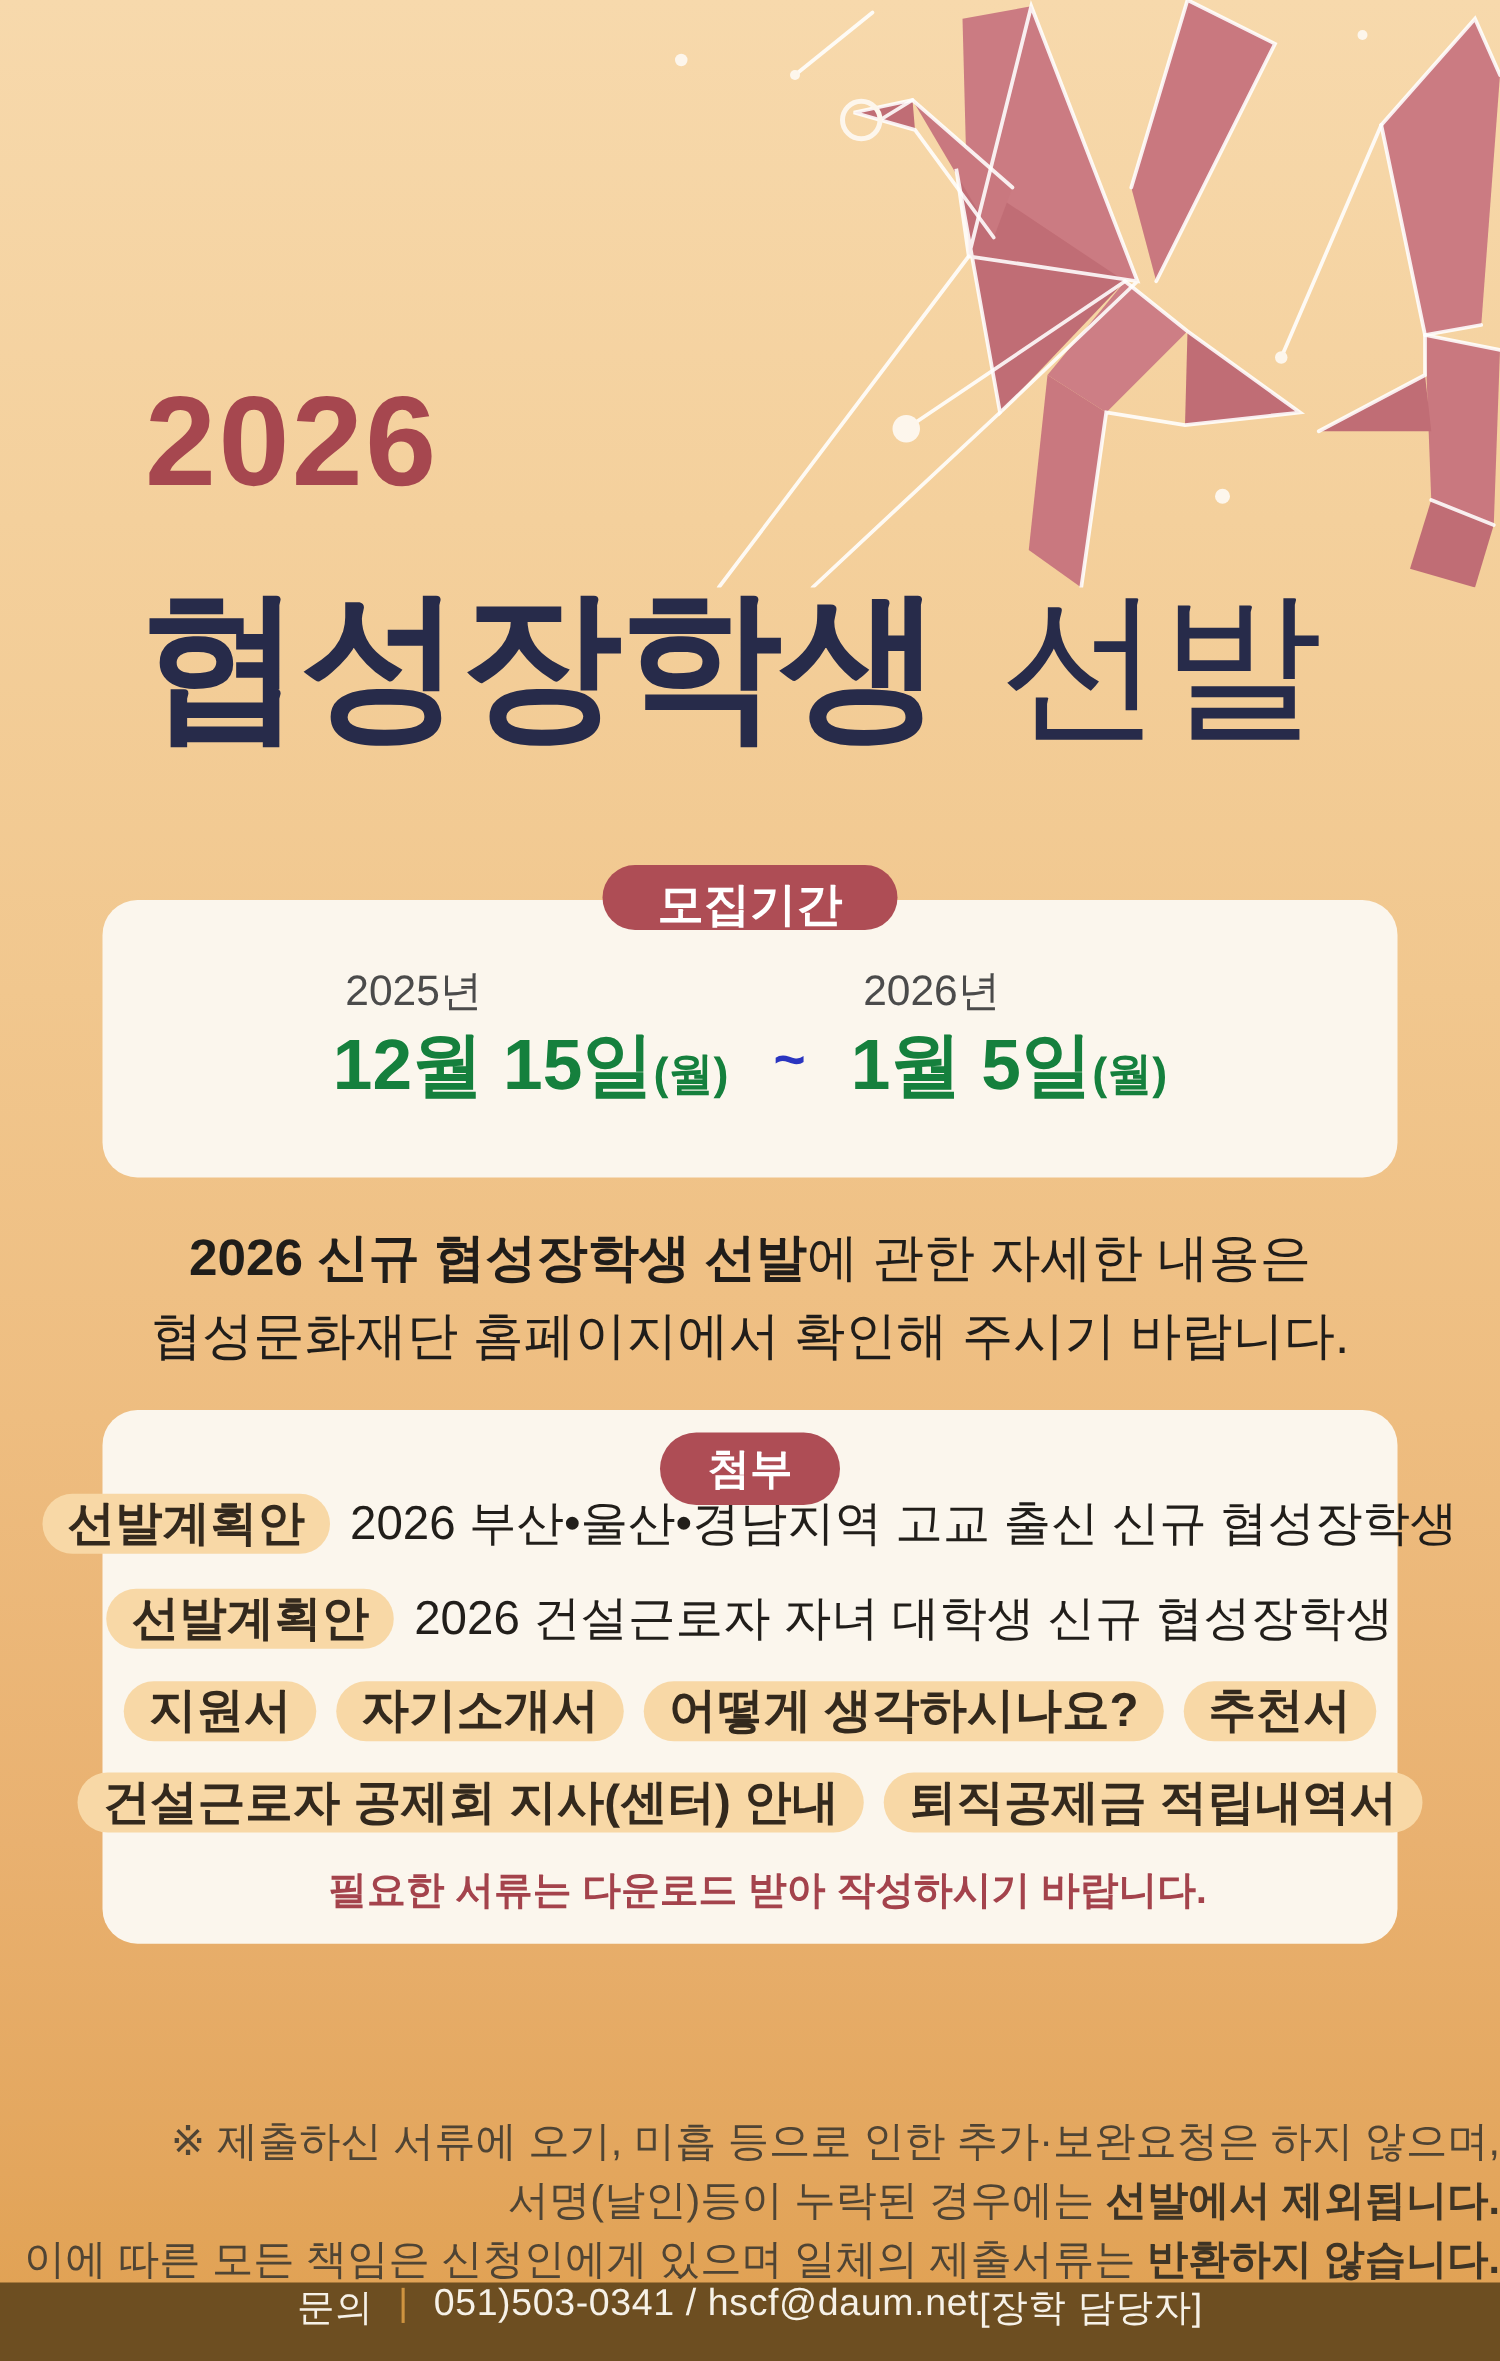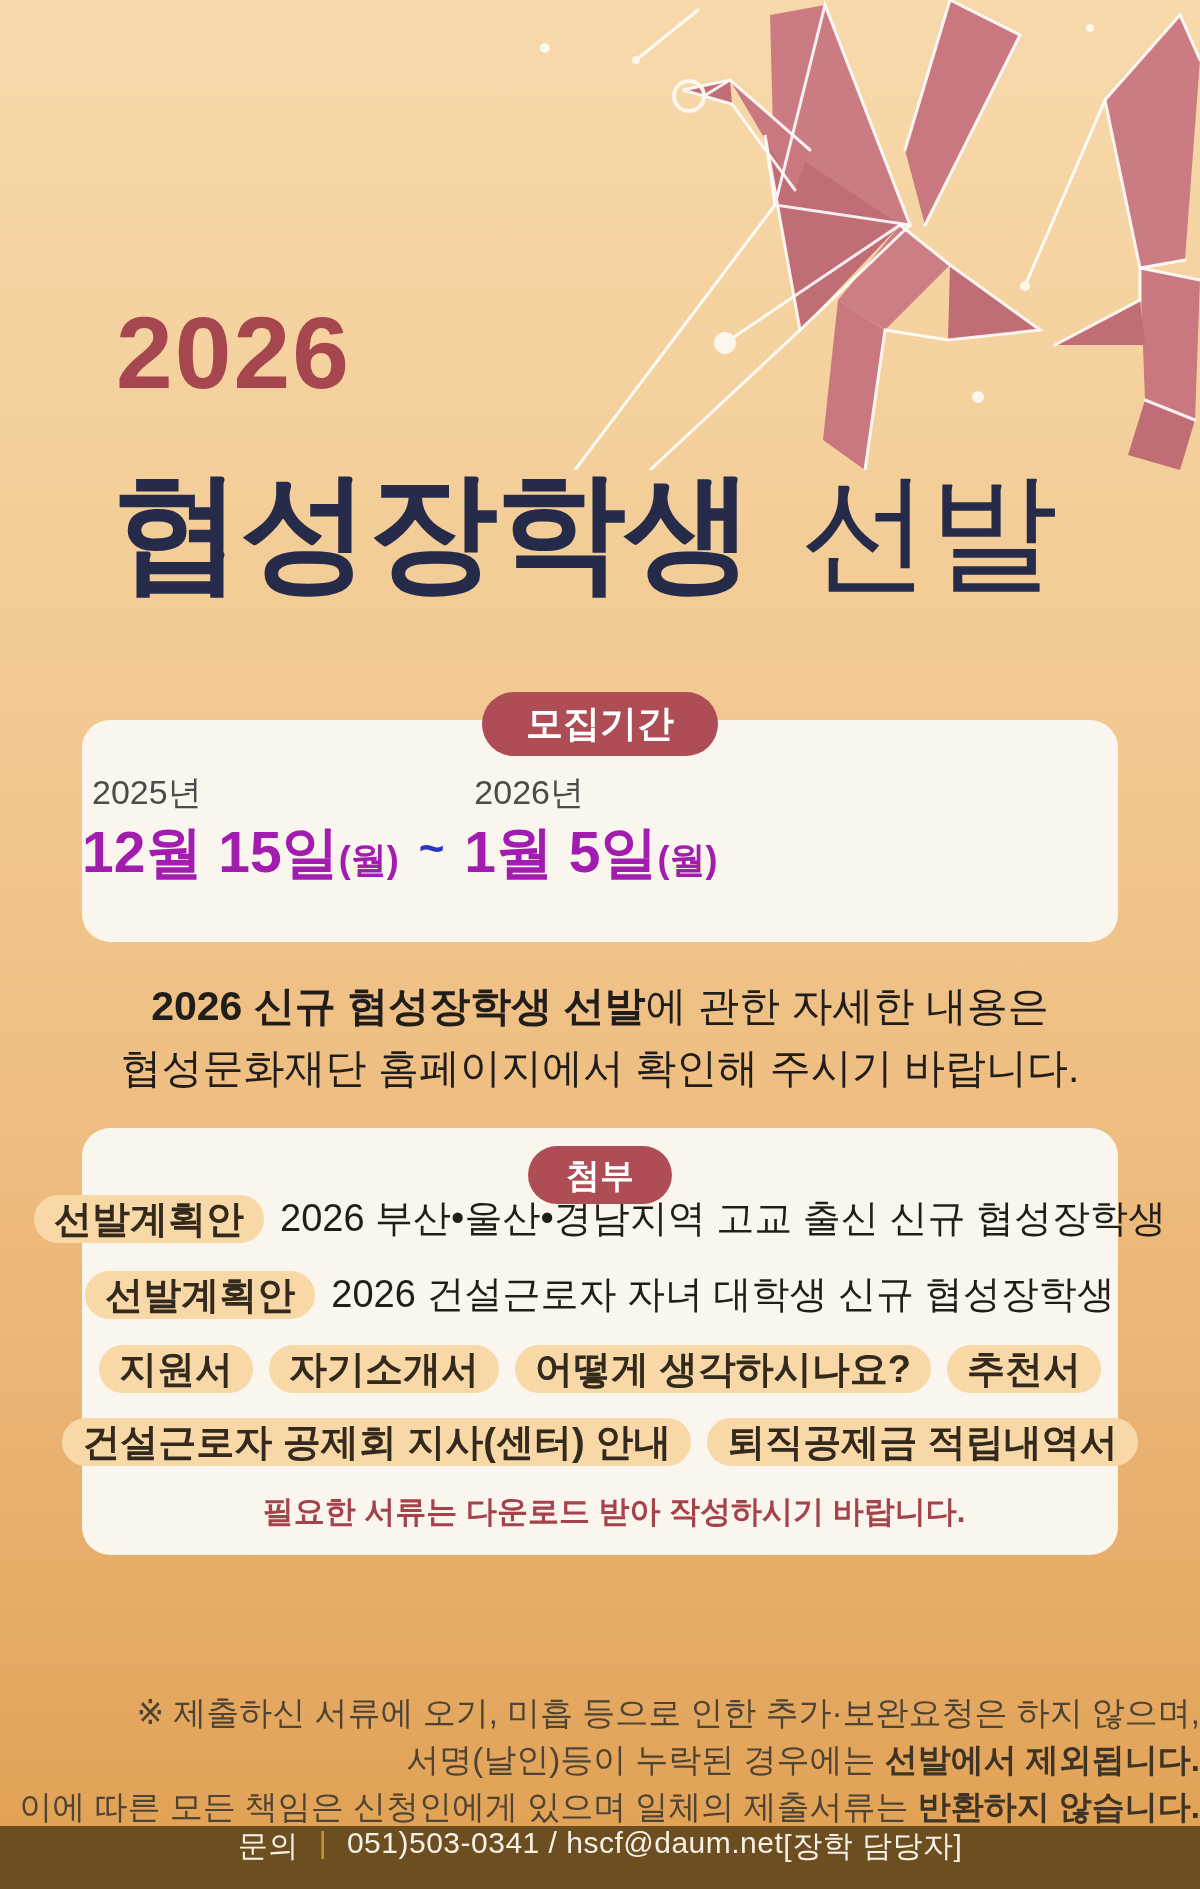--- a/index.html
+++ b/index.html
@@ -31,30 +31,30 @@
     position:absolute; left:82px; width:1036px; background:#fbf6ed; border-radius:28px;
   }
   .card1{ top:720px; height:222px; }
   .card2{ top:1128px; height:427px; }
 
   .badge{
     position:absolute; left:50%; transform:translateX(-50%);
     background:#ae4d55; color:#ffffff; font-weight:700; text-align:center;
     border-radius:40px; white-space:nowrap; z-index:3;
   }
-  .badge1{ top:692px; height:64px; line-height:64px; padding:0 44px; font-size:37px; }
+  .badge1{ top:692px; height:52px; line-height:64px; padding:0 44px; font-size:37px; }
   .badge2{ top:1146px; height:58px; line-height:58px; padding:0 38px; font-size:34px; }
 
   
   .date-row{
-    display:flex; justify-content:flex-start; align-items:flex-end; gap:20px; padding-top:50px;
+    display:flex; justify-content:center; align-items:flex-end; gap:36px; padding-top:50px;
   }
   .date-block{ display:flex; flex-direction:column; align-items:flex-start; }
   .date-year{ font-size:34px; color:#4b4b4b; margin:0 0 8px 10px; }
-  .date-main{ font-size:57px; font-weight:800; color:#a21caf; line-height:1; white-space:nowrap; }
+  .date-main{ font-size:57px; font-weight:800; color:#15803d; line-height:1; white-space:nowrap; }
   .date-day{ font-size:36px; font-weight:700; }
   .tilde{ font-size:44px; font-weight:700; color:#2a35c0; padding-bottom:8px; }
 
   
   .notice{
     position:absolute; top:976px; left:0; width:100%; text-align:center;
     font-size:41px; line-height:1.5; color:#201d1a;
   }
   .notice .n-bold{ font-weight:800;margin-top:28px; }
 

